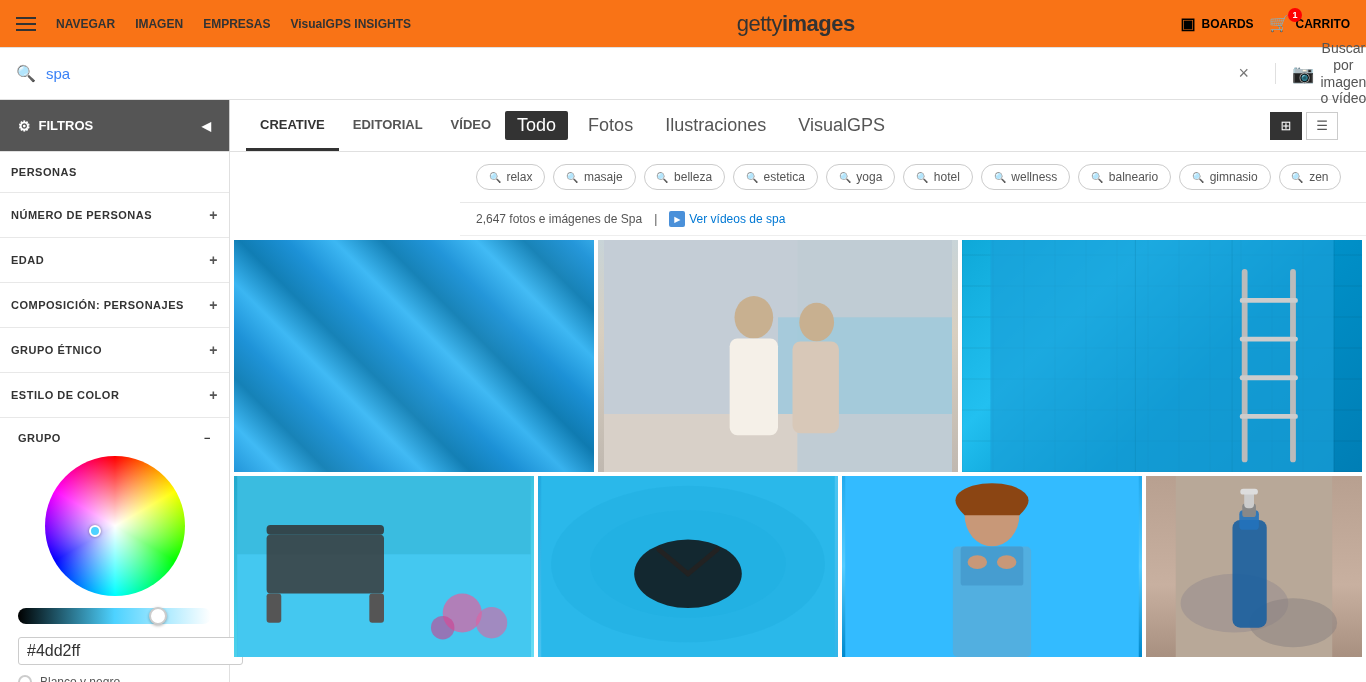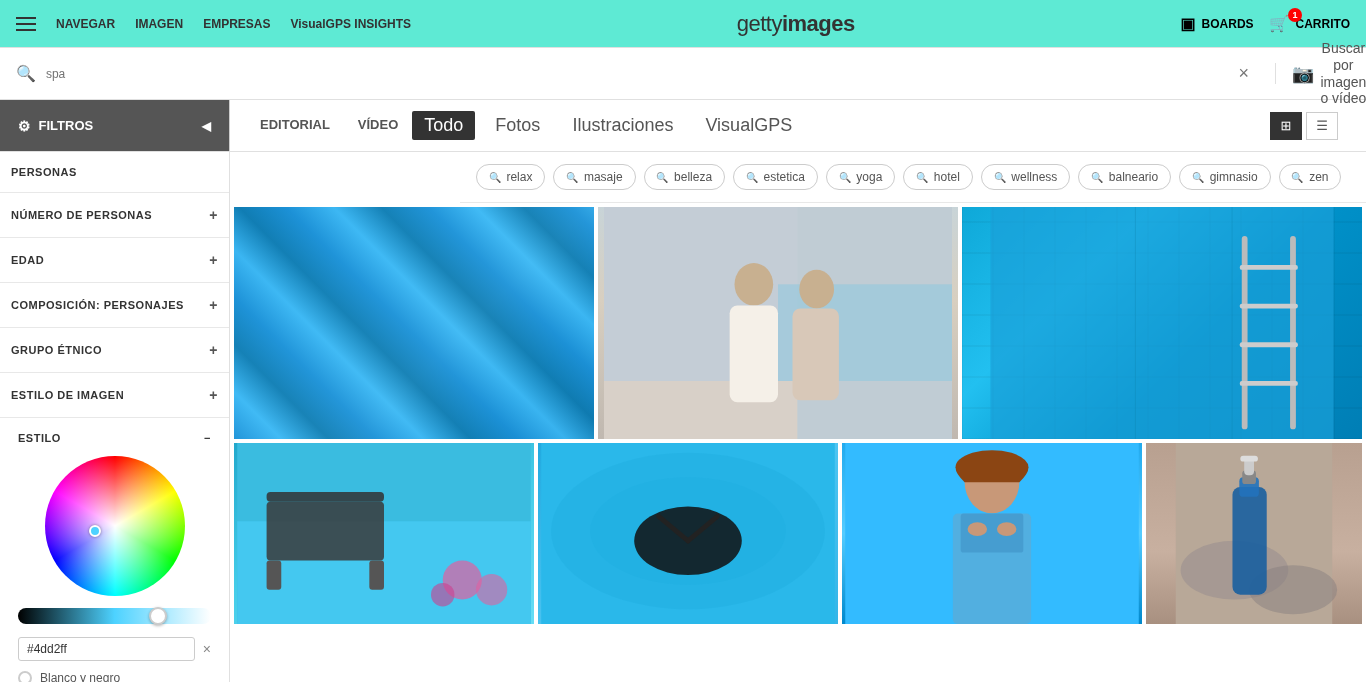--- a/index.html
+++ b/index.html
@@ -1,21 +1,21 @@
 <!DOCTYPE html>
 <html><head>
   <meta charset="utf-8">
   <style>
     * { box-sizing: border-box; margin: 0; padding: 0; }
     body { font-family: Arial, sans-serif; font-size: 13px; background: #fff; overflow-x: hidden; }
 
     
     .top-nav {
       display: flex; align-items: center; justify-content: space-between;
-      padding: 0 16px; height: 48px; background: #5eead4; border-bottom: 1px solid #e0e0e0;
+      padding: 0 16px; height: 48px; background: #f97316; border-bottom: 1px solid #e0e0e0;
     }
     .nav-left { display: flex; align-items: center; gap: 20px; }
     .hamburger { display: flex; flex-direction: column; gap: 4px; cursor: pointer; }
     .hamburger span { display: block; width: 20px; height: 2px; background: #333; }
     .nav-link { font-size: 12px; font-weight: 600; color: #333; text-decoration: none; cursor: pointer; }
     .logo { font-size: 22px; color: #333; font-weight: 300; letter-spacing: -0.5px; }
     .logo strong { font-weight: 700; }
     .nav-right { display: flex; align-items: center; gap: 16px; }
     .nav-boards { display: flex; align-items: center; gap: 6px; font-size: 12px; font-weight: 600; cursor: pointer; }
     .nav-cart { display: flex; align-items: center; gap: 6px; font-size: 12px; font-weight: 600; cursor: pointer; position: relative; }
@@ -28,21 +28,21 @@
     
     .search-bar {
       display: flex; align-items: center; height: 52px; border-bottom: 1px solid #e0e0e0;
       padding: 0;
     }
     .search-inner {
       display: flex; align-items: center; flex: 1; padding: 0 16px; border-right: 1px solid #e0e0e0;
     }
     .search-icon-wrap { color: #555; margin-right: 10px; font-size: 16px; }
     .search-input {
-      flex: 1; border: none; outline: none; font-size: 12px; color: #737373;
+      flex: 1; border: none; outline: none; font-size: 15px; color: #3b82f6;
     }
     .search-clear { color: #777; cursor: pointer; font-size: 18px; padding: 0 10px; }
     .search-type-select {
       display: flex; align-items: center; padding: 0 16px; cursor: pointer;
       font-size: 13px; color: #333; gap: 6px; white-space: nowrap; border-right: 1px solid #e0e0e0;
       height: 100%;
     }
     .search-visual {
       display: flex; align-items: center; padding: 0 16px; cursor: pointer;
       font-size: 11px; color: #555; gap: 6px; height: 100%; text-align: center; max-width: 90px;
@@ -158,21 +158,21 @@
     .color-slider::-webkit-slider-thumb {
       -webkit-appearance: none; width: 18px; height: 18px; border-radius: 50%;
       background: #fff; border: 2px solid #ccc; cursor: pointer;
       box-shadow: 0 1px 3px rgba(0,0,0,0.3);
     }
     .color-input-row {
       display: flex; align-items: center; gap: 8px;
     }
     .color-hex-input {
       flex: 1; border: 1px solid #ccc; border-radius: 3px; padding: 4px 8px;
-      font-size: 12px; color: #333; outline: none;
+      font-size: 16px; color: #333; outline: none;
     }
     .color-clear { cursor: pointer; color: #888; font-size: 14px; }
     .bw-row { display: flex; align-items: center; gap: 8px; margin-top: 10px; font-size: 12px; color: #555; }
     .bw-radio { width: 14px; height: 14px; border-radius: 50%; border: 2px solid #ccc; }
 
     
     .image-grid-area { flex: 1; padding: 0; }
 
     .grid-row-1 {
       display: grid;
@@ -278,20 +278,21 @@
   </div>
 </div>
 
 <div class="filter-tabs-row">
   <div class="filter-panel-btn">
     <span class="filter-icon">⚙</span>
     <span>FILTROS</span>
     <span class="filter-arrow">◀</span>
   </div>
   <div class="tabs-area">
+    <a class="tab active">CREATIVE</a>
     <a class="tab">EDITORIAL</a>
     <a class="tab">VÍDEO</a>
     <div class="type-filter-btns">
       <button class="type-btn active">Todo</button>
       <button class="type-btn">Fotos</button>
       <button class="type-btn">Ilustraciones</button>
       <button class="type-btn">VisualGPS</button>
     </div>
     <div class="view-type-tabs">
       <div class="view-btn active">⊞</div>
@@ -327,28 +328,28 @@
       </div>
     </div>
     <div class="sidebar-section">
       <div class="sidebar-section-header">
         <span>GRUPO ÉTNICO</span>
         <span class="sidebar-section-icon">+</span>
       </div>
     </div>
     <div class="sidebar-section">
       <div class="sidebar-section-header">
-        <span>ESTILO DE IMAGEN</span>
+        <span>ESTILO DE COLOR</span>
         <span class="sidebar-section-icon">+</span>
       </div>
     </div>
 
     <div class="color-section">
       <div class="color-section-header">
-        <span>ESTILO</span>
+        <span>GRUPO</span>
         <span>−</span>
       </div>
       <div class="color-wheel-wrap">
         <div class="color-wheel">
           <div class="color-wheel-dot"></div>
         </div>
       </div>
       <div class="color-slider-wrap">
         <input type="range" class="color-slider" min="0" max="100" value="75" style="">
       </div>
@@ -401,20 +402,28 @@
       <div class="tag">
         <span class="tag-search-icon">🔍</span>
         <span>gimnasio</span>
       </div>
       <div class="tag">
         <span class="tag-search-icon">🔍</span>
         <span>zen</span>
       </div>
     </div>
 
+    <div class="results-row">
+      <span>2,647 fotos e imágenes de Spa</span>
+      <span>|</span>
+      <a class="video-link">
+        <span class="video-icon">▶</span>
+        <span>Ver vídeos de spa</span>
+      </a>
+    </div>
 
     <div class="grid-row-1">
       <div class="grid-img img-blue-water">
         <div class="fake-water"></div>
         <div class="hover-overlay"></div>
       </div>
       <div class="grid-img img-spa-women" style="
         background: linear-gradient(180deg, #c8d4d8 0%, #d8cfc0 40%, #c0b8b0 100%);
         display:flex; align-items:center; justify-content:center; overflow:hidden;">
         <svg width="100%" height="100%" viewBox="0 0 360 240" xmlns="http://www.w3.org/2000/svg" style="position:absolute;top:0;left:0;">

